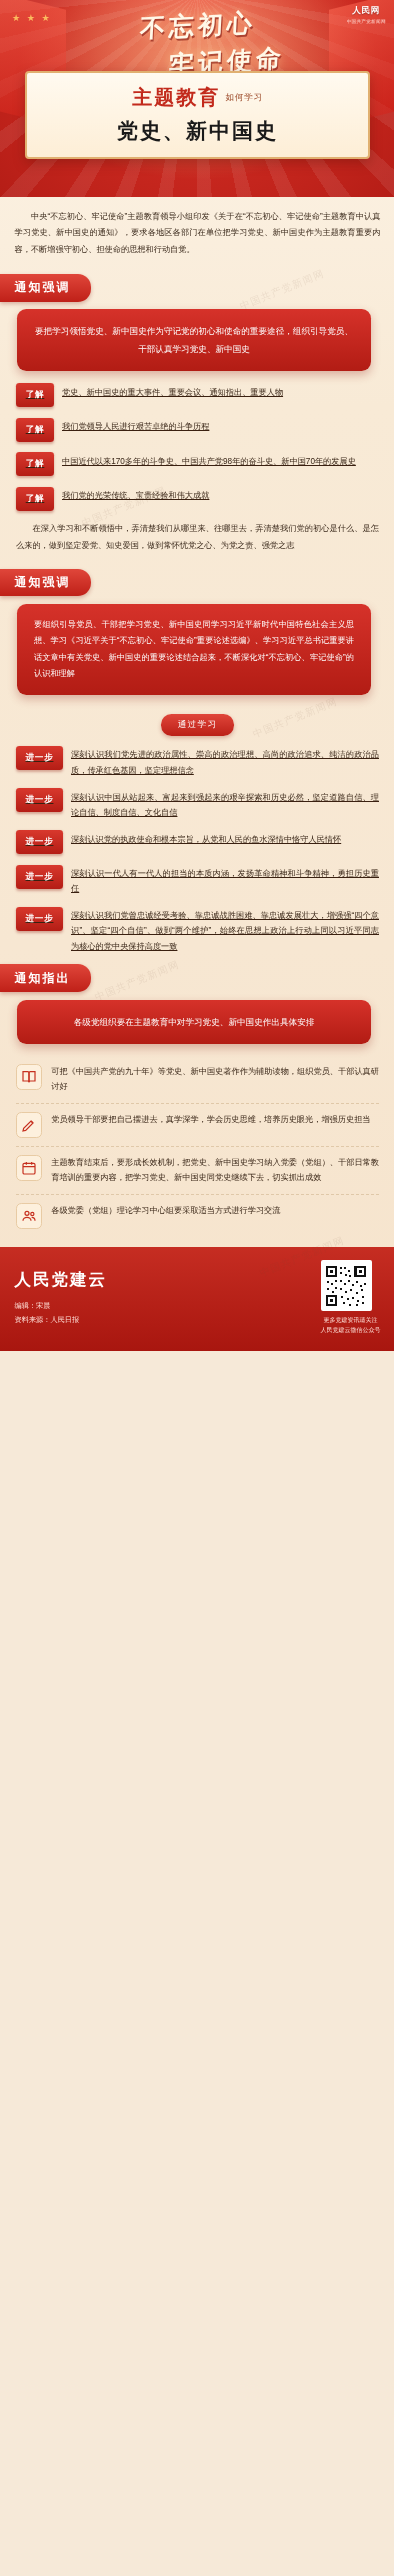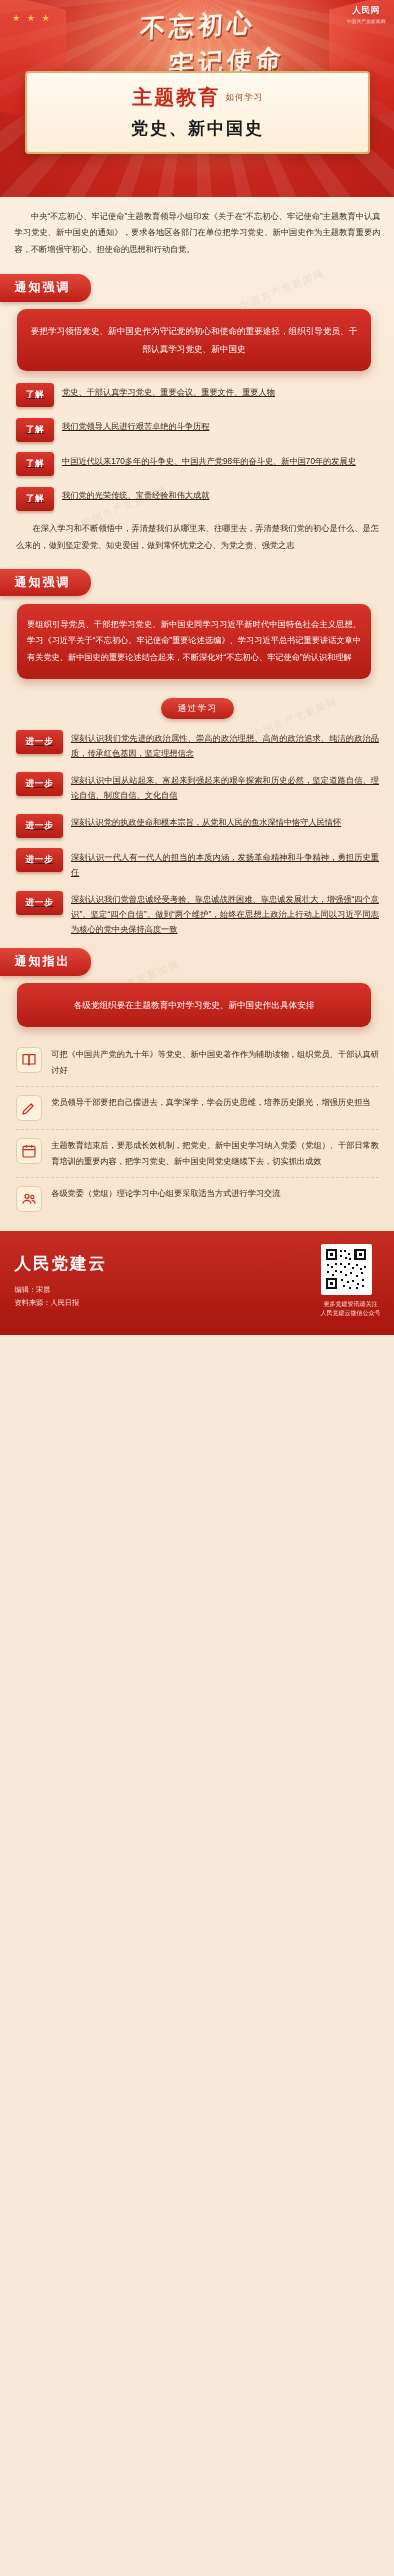--- a/index.html
+++ b/index.html
@@ -80,21 +80,21 @@
     font-family:"DejaVu Serif", serif;
     font-size:20px; font-weight:bold; color:#c22a1c; letter-spacing:2px;
   }
   .title-card .tc-1 .tc-sm {
     font-size:8.6px; color:#9c4a2a; letter-spacing:0.7px; vertical-align:middle;
     margin-left:5.3px; font-weight:normal;
   }
   .title-card .tc-2 {
     margin-top:6.6px;
     font-family:"DejaVu Serif", serif;
-    font-size:17px; font-weight:bold; color:#1a1a1a; letter-spacing:2px;
+    font-size:21px; font-weight:bold; color:#1a1a1a; letter-spacing:2px;
   }
   .header-stars {
     position:absolute; left:12px; top:12px; color:#ffd166; font-size:9.2px; z-index:6;
     letter-spacing:2px; opacity:.85;
   }
 
   
   .lead {
     padding: 12px 14.5px 9.2px 14.5px;
     font-size: 8.2px;
@@ -122,21 +122,21 @@
   .sec-head .bar::after {
     content:"";
     position:absolute; left:0; top:26px; width:0; height:0;
   }
 
   
   .quote-box {
     margin: 0 24px 12px 17px;
     background: linear-gradient(180deg,#d6322a,#b21c14);
     border-radius: 9.2px;
-    padding: 13px 10px;
+    padding: 13px 17px;
     color:#fff;
     font-size: 8.6px;
     line-height: 2.1;
     text-align: justify;
     box-shadow: 0 4px 9.2px rgba(150,35,25,.3);
     position: relative;
   }
   .quote-box.center { text-align: center; }
   .quote-box.small { font-size:8.2px; line-height:2.0; }
 
@@ -274,21 +274,21 @@
 
   <div class="sec-head">
     <span class="bar">通知强调</span>
   </div>
 
   <div class="quote-box center">要把学习领悟党史、新中国史作为守记党的初心和使命的重要途径，组织引导党员、干部认真学习党史、新中国史</div>
 
   <div class="item-list">
     <div class="item">
       <div class="tagbtn">了解</div>
-      <div class="item-txt">党史、干部认真学习党史、重要会议、重要文件、重要人物</div>
+      <div class="item-txt">党史、新中国史的重大事件、重要会议、通知指出、重要人物</div>
     </div>
     <div class="item">
       <div class="tagbtn">了解</div>
       <div class="item-txt">我们党领导人民进行艰苦卓绝的斗争历程</div>
     </div>
     <div class="item">
       <div class="tagbtn">了解</div>
       <div class="item-txt">中国近代以来170多年的斗争史、中国共产党98年的奋斗史、新中国70年的发展史</div>
     </div>
     <div class="item">

